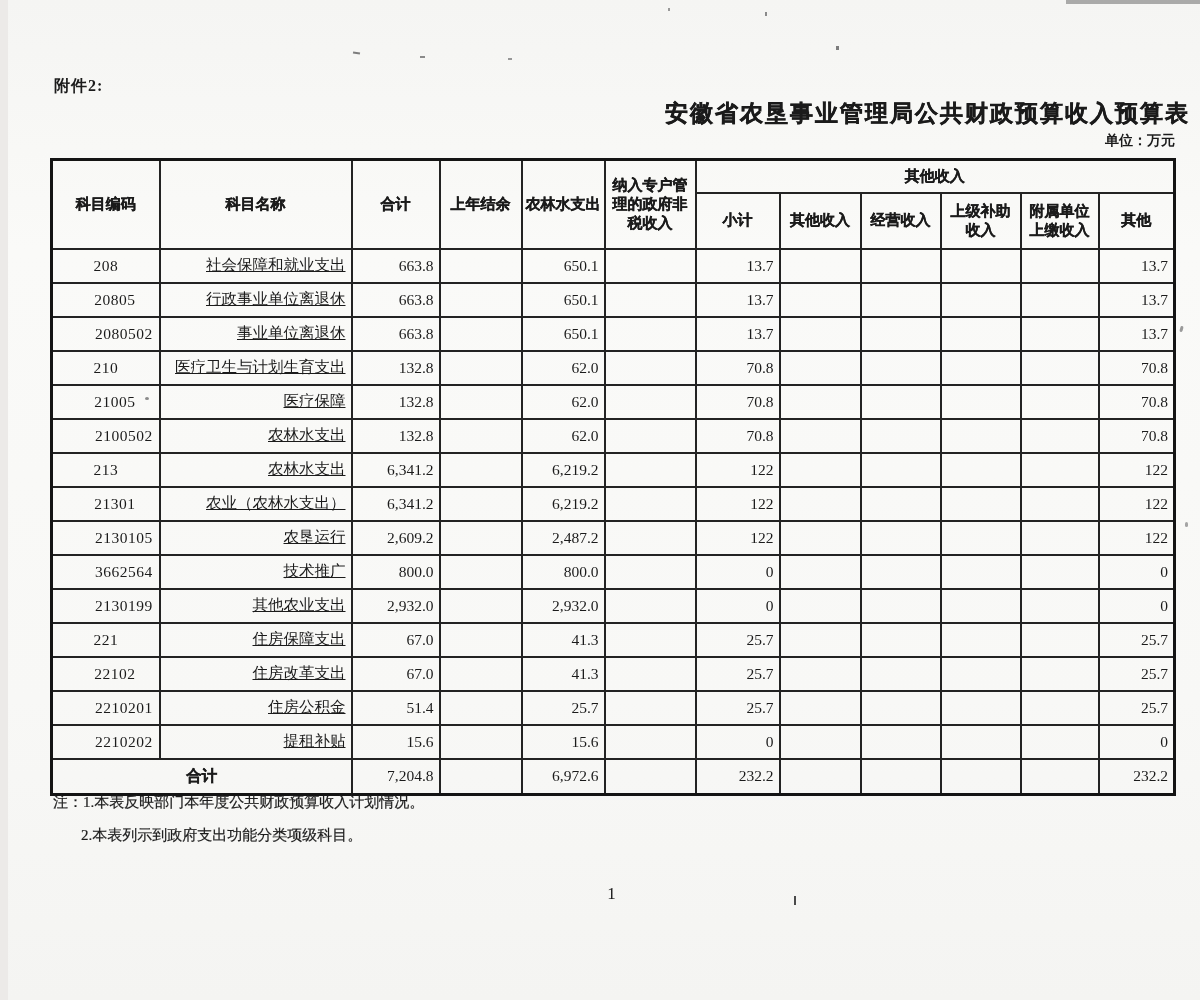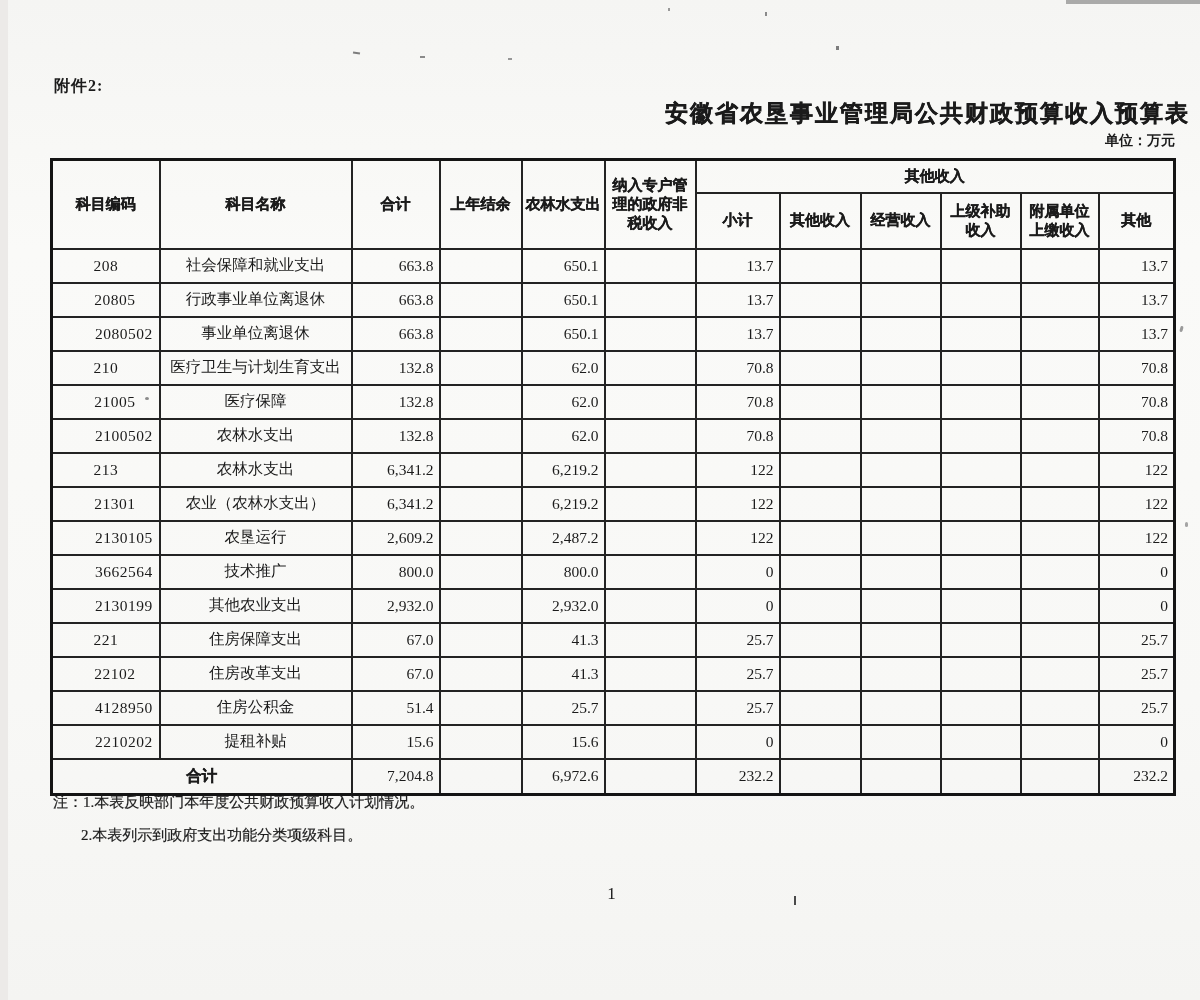--- a/index.html
+++ b/index.html
@@ -41,21 +41,21 @@
     font-weight:bold; font-size:15px; text-align:center; vertical-align:middle;
     line-height:1.25; padding:1px 2px;
     -webkit-text-stroke:0.3px #1b1b1b;
   }
   table.budget td {
     height:32px; font-size:15.5px; vertical-align:middle; padding:0 5px;
   }
   td.code { text-align:center; font-size:15px; padding-left:5px; letter-spacing:0.5px; }
   td.code.indent-1 { padding-left:23px; }
   td.code.indent-2 { padding-left:41px;font-family:Liberation Serif, serif; }
-  td.name { text-align:center; padding-left:5px; }
+  td.name { text-align:right; padding-left:5px;text-decoration:underline; }
   td.num  { text-align:right; padding-right:6px; }
   td.total-label { text-align:center; font-weight:bold; font-size:16px; -webkit-text-stroke:0.3px #1b1b1b; }
   tr.total-row td { height:33px; }
   .notes { position:absolute; left:45px; top:793px; font-size:15px; }
   .note-line { margin:0 0 14px 0; -webkit-text-stroke:0.2px #222; }
   .note-line.second { padding-left:28px; }
   .page-number {
     position:absolute; left:42px; top:884px; width:1123px;
     text-align:center; font-size:17px;
   }
@@ -295,21 +295,21 @@
           <td class="num">41.3</td>
           <td class="num"></td>
           <td class="num">25.7</td>
           <td class="num"></td>
           <td class="num"></td>
           <td class="num"></td>
           <td class="num"></td>
           <td class="num">25.7</td>
         </tr>
         <tr>
-          <td class="code indent-2">4128950</td>
+          <td class="code indent-2">2210201</td>
           <td class="name">住房公积金</td>
           <td class="num">51.4</td>
           <td class="num"></td>
           <td class="num">25.7</td>
           <td class="num"></td>
           <td class="num">25.7</td>
           <td class="num"></td>
           <td class="num"></td>
           <td class="num"></td>
           <td class="num"></td>

